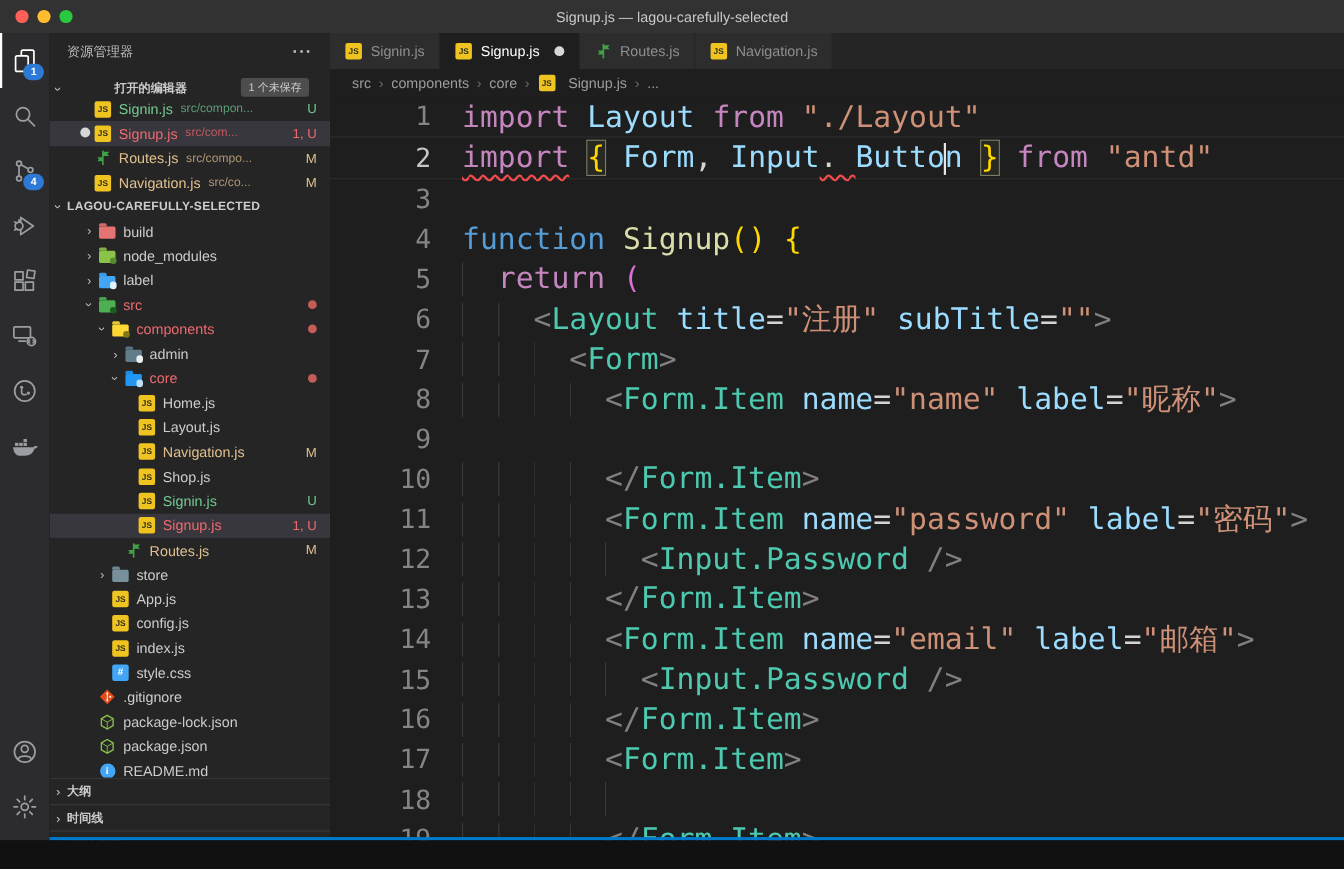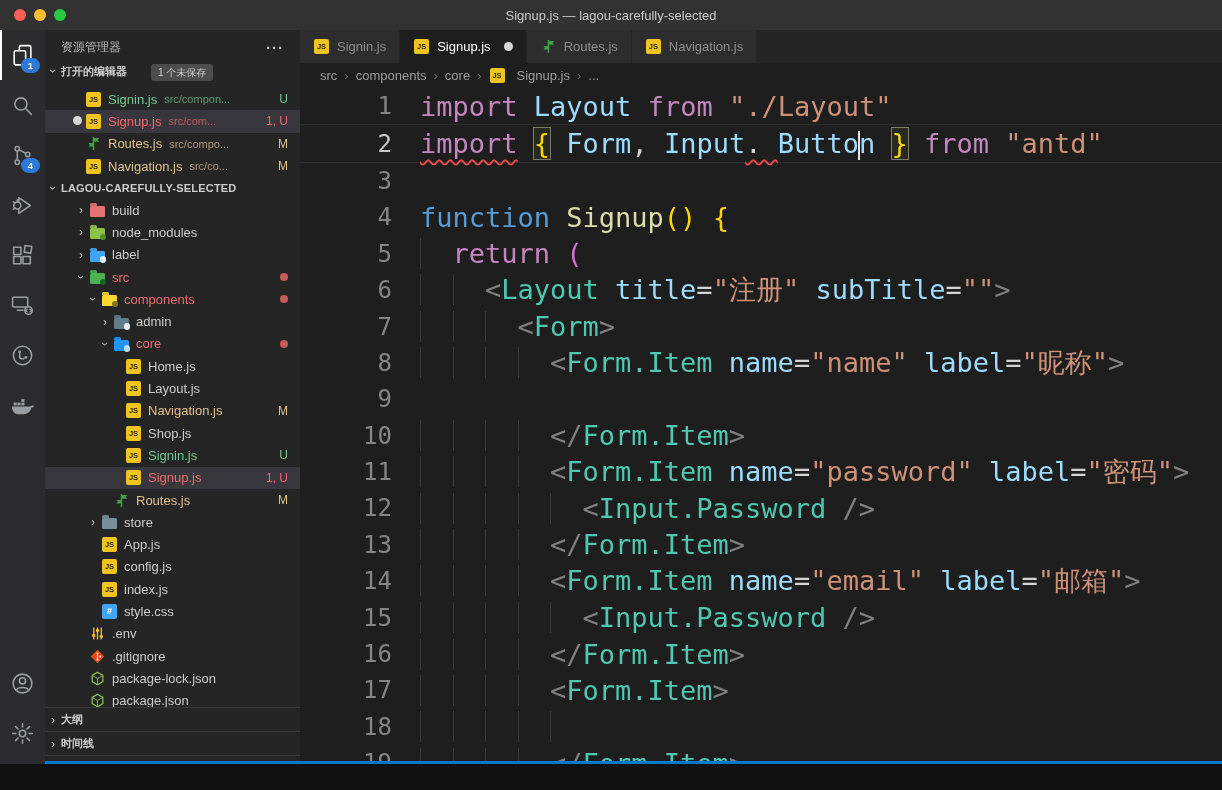--- a/index.html
+++ b/index.html
@@ -21,25 +21,25 @@
   .ab-badge{position:absolute;right:5px;bottom:7px;min-width:15px;height:15px;border-radius:8px;
             background:#2c7ad6;color:#fff;font-size:9.5px;font-weight:bold;
             display:flex;align-items:center;justify-content:center;padding:0 2px;}
   .ab-bottom{margin-top:auto;margin-bottom:6px;}
 
   
   .sidebar{position:absolute;top:30px;left:45px;width:255px;bottom:0;background:#252526;color:#cccccc;overflow:hidden;}
   .sb-title{position:absolute;top:0;left:0;right:0;height:34px;display:flex;align-items:center;
             padding:0 16px;font-size:12px;color:#bbbbbb;}
   .sb-more{margin-left:auto;color:#c5c5c5;font-size:15px;letter-spacing:1px;font-weight:bold;}
-  .section-hdr{position:absolute;top:34px;left:0;right:0;height:24px;display:flex;align-items:flex-start;
-               font-size:11px;font-weight:bold;color:#cccccc;}
+  .section-hdr{position:absolute;top:34px;left:0;right:0;height:24px;display:flex;align-items:flex-end;
+               font-size:11px;font-weight:bold;color:#cccccc;gap:43px;}
   .hdr-chev{width:16px;text-align:center;color:#c5c5c5;font-weight:normal;font-size:12px;display:inline-block;}
   .rot90{display:inline-block;transform:rotate(90deg);}
-  .oe-badge{margin-left:24px;background:#4d4d4d;color:#cccccc;font-weight:normal;font-size:10px;
+  .oe-badge{margin-left:6px;background:#4d4d4d;color:#cccccc;font-weight:normal;font-size:10px;
             padding:1.5px 7px;border-radius:3px;}
   .oe-rows{position:absolute;top:58px;left:0;right:0;}
   .root-hdr{position:absolute;top:147px;left:0;right:0;height:22px;display:flex;align-items:center;
             font-size:11px;font-weight:bold;color:#cccccc;letter-spacing:.2px;}
   .tree{position:absolute;top:169px;left:0;right:0;bottom:57px;overflow:hidden;}
   .row{position:relative;height:22.3px;display:flex;align-items:center;font-size:13px;color:#cccccc;}
   .row.selected{background:#37373d;}
   .slot{flex:0 0 16px;text-align:center;color:#bcbcbc;font-size:12px;line-height:1;}
   .fic{flex:0 0 17px;height:16px;margin-right:6px;display:flex;align-items:center;justify-content:center;}
   .lbl{white-space:nowrap;}
@@ -419,30 +419,20 @@
         <div class="row" style="padding-left: 40px;">
           <span class="slot"></span>
           <span class="fic">
             <span class="css-sq">#</span>
           </span>
           <span class="lbl">style.css</span>
         </div>
         <div class="row" style="padding-left: 28px;">
           <span class="slot"></span>
           <span class="fic">
-            <svg width="15" height="15" viewBox="0 0 16 16" stroke="#fbc02d" fill="none">
-              <path stroke-width="1.4" d="M4 1.5v13M8 1.5v13M12 1.5v13"></path>
-              <path stroke-width="2.6" d="M2.3 10.2h3.4M6.3 4.8h3.4M10.3 11.2h3.4"></path>
-            </svg>
-          </span>
-          <span class="lbl">.env</span>
-        </div>
-        <div class="row" style="padding-left: 28px;">
-          <span class="slot"></span>
-          <span class="fic">
             <svg width="15" height="15" viewBox="0 0 16 16">
               <path fill="#e64a19" d="M8 .8L15.2 8 8 15.2.8 8z"></path>
               <g fill="#fff">
                 <circle cx="8" cy="4.6" r="1"></circle>
                 <circle cx="8" cy="11.4" r="1"></circle>
                 <circle cx="10.9" cy="8" r="1"></circle>
                 <rect x="7.55" y="5" width=".9" height="6"></rect>
               </g>
             </svg>
           </span>

